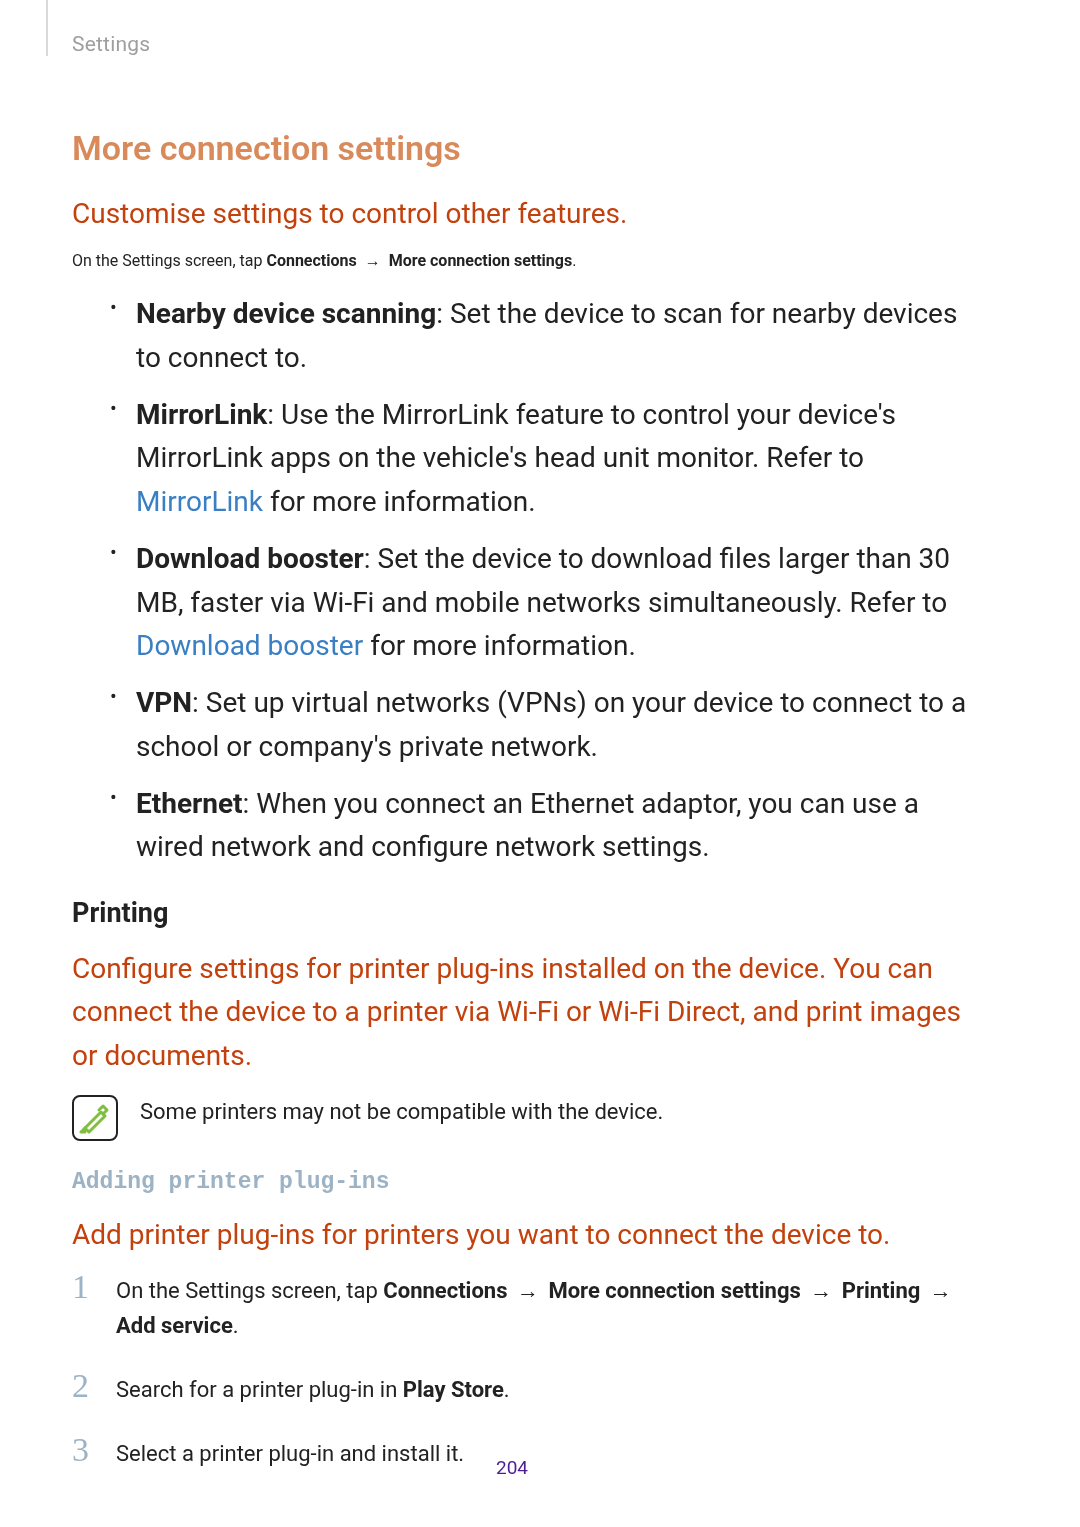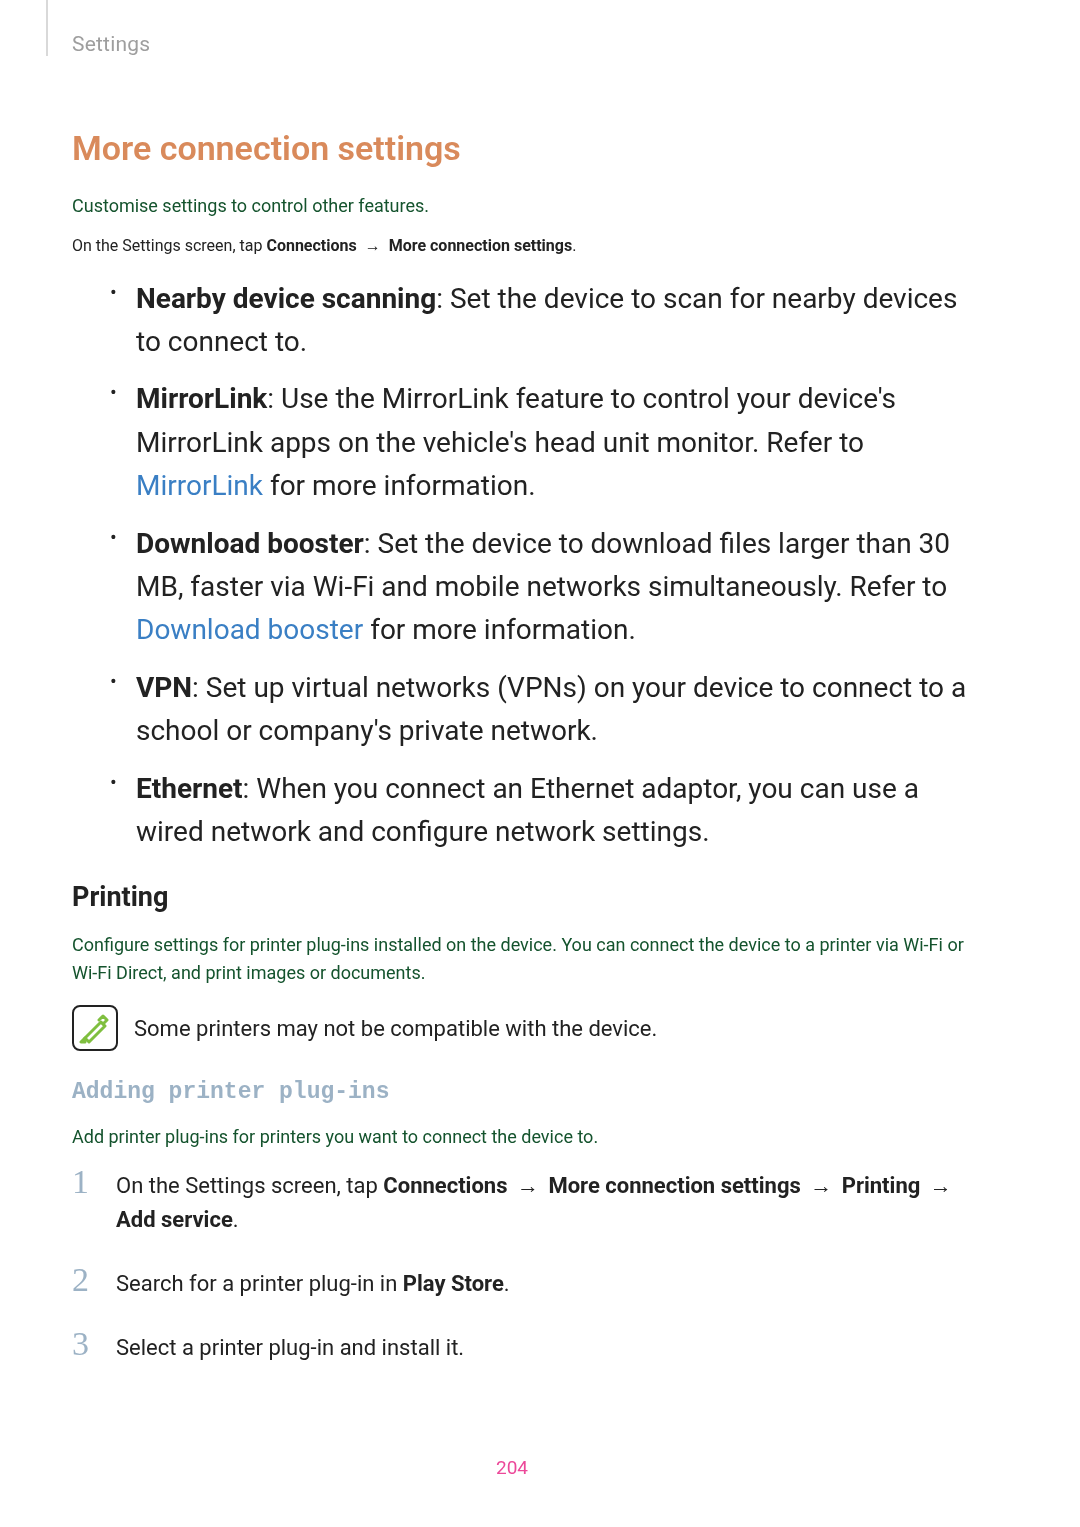--- a/index.html
+++ b/index.html
@@ -2,39 +2,39 @@
 <html><head>
 <meta charset="utf-8">
 <style>
   * { box-sizing: border-box; margin: 0; padding: 0; }
   html, body { width: 1080px; height: 1527px; background: #ffffff; font-family: -apple-system, "Segoe UI", Roboto, "Helvetica Neue", Arial, sans-serif; color: #222; }
   .page { position: relative; width: 1024px; height: 1527px; padding: 38px 36px 0 72px; }
   .header-rule { position: absolute; left: 46px; top: 0; width: 2px; height: 56px; background: #d9d9d9; }
   .breadcrumb { position: absolute; left: 72px; top: 32px; font-size: 21px; color: #9e9e9e; letter-spacing: 0.2px; }
   .content { padding-top: 90px; }
   h2.section-title { font-size: 34px; font-weight: 600; color: #d98a5b; margin-bottom: 24px; }
-  p.body { font-size: 18px; line-height: 1.55; color: #14532d; margin-bottom: 14px; }
+  p.body { font-size: 28px; line-height: 1.55; color: #c2410c; margin-bottom: 14px; }
   .path-line { font-size: 16px; line-height: 1.55; margin-bottom: 18px; }
   ul.bullets { list-style: none; padding-left: 38px; margin-bottom: 28px; }
   ul.bullets > li { position: relative; font-size: 28px; line-height: 1.55; margin-bottom: 14px; padding-left: 26px; }
   ul.bullets > li::before { content: "•"; position: absolute; left: 0; top: 0; font-size: 20px; color: #222; }
   .strong { font-weight: 700; }
   a.link { color: #3a7fc4; text-decoration: none; }
   h3.sub-title { font-size: 27px; font-weight: 700; color: #222; margin-top: 22px; margin-bottom: 18px; }
-  .note-row { display: flex; align-items: center; gap: 16px; margin: 18px 0 28px 0; }
+  .note-row { display: flex; gap: 22px; margin: 18px 0 28px 0; }
   .note-icon { width: 46px; height: 46px; border: 2.5px solid #222; border-radius: 8px; display: flex; align-items: center; justify-content: center; flex-shrink: 0; }
   .note-icon svg { display: block; }
   .note-text { font-size: 22px; line-height: 1.5; }
   h4.mini-title { font-size: 23px; font-weight: 700; color: #9cb2c5; margin: 12px 0 18px 0; font-family: Liberation Mono, monospace; }
   ol.steps { list-style: none; padding: 0; margin: 0; }
   ol.steps > li { display: flex; align-items: flex-start; gap: 18px; margin-bottom: 26px; }
   .step-num { font-size: 34px; line-height: 1; color: #9cb2c5; font-weight: 400; min-width: 26px; font-family: Georgia, "Times New Roman", serif; }
   .step-body { font-size: 22px; line-height: 1.55; padding-top: 4px; }
   .arrow { padding: 0 4px; }
-  .page-number { position: absolute; bottom: 48px; left: 0; right: 0; text-align: center; font-size: 19px; color: #ec4899; }
+  .page-number { position: absolute; bottom: 48px; left: 0; right: 0; text-align: center; font-size: 19px; color: #4c1d95; }
 </style>
 </head>
 <body>
 
 <div class="page">
   <div class="header-rule"></div>
   <div class="breadcrumb">Settings</div>
 
   <div class="content">
 

